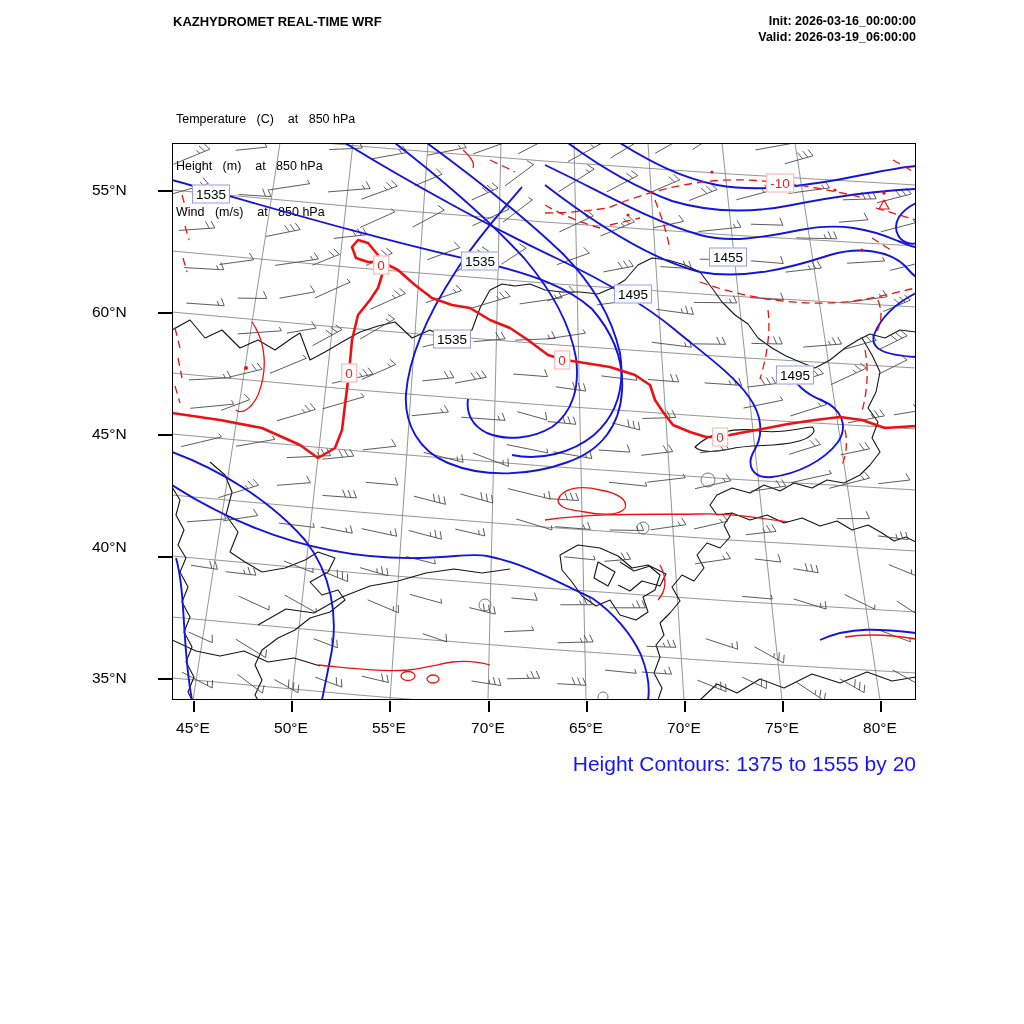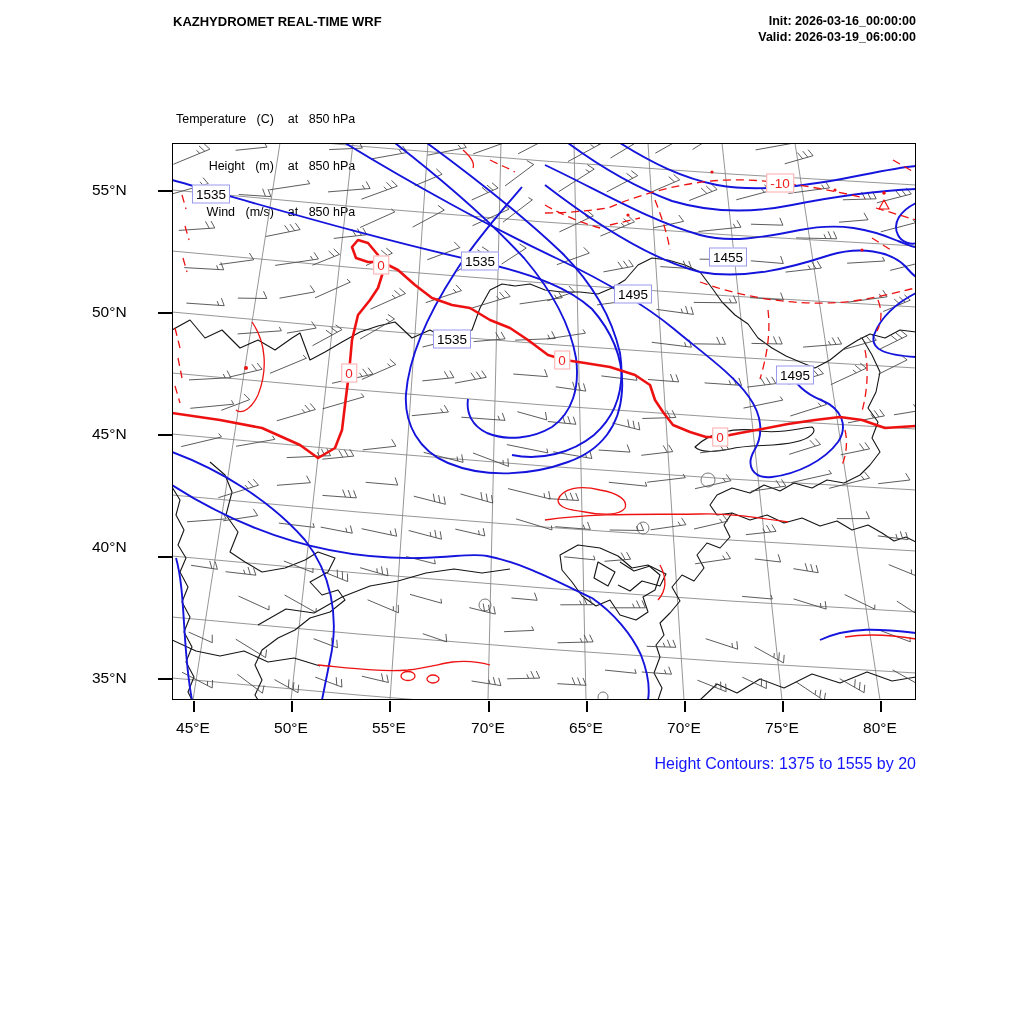--- a/index.html
+++ b/index.html
@@ -1,29 +1,29 @@
 <!DOCTYPE html>
 <html><head>
 <meta charset="utf-8">
 <style>
   html,body{margin:0;padding:0;background:#fff;}
   #page{position:relative;width:1024px;height:1024px;background:#fff;overflow:hidden;
         font-family:"Liberation Sans",sans-serif;color:#000;}
   #title{position:absolute;left:173px;top:14px;font-size:13px;font-weight:bold;letter-spacing:0;}
   #initvalid{position:absolute;right:108px;top:13px;text-align:right;font-size:12.5px;font-weight:bold;line-height:16px;}
-  #legend{position:absolute;left:176px;top:81px;font-size:12.5px;line-height:15.5px;white-space:pre;text-align:right;}
+  #legend{position:absolute;left:176px;top:81px;font-size:12.5px;line-height:15.5px;white-space:pre;}
   #mapsvg{position:absolute;left:172px;top:143px;width:744px;height:557px;}
   .lat-label{position:absolute;font-size:15.5px;width:60px;text-align:left;}
   .lon-label{position:absolute;font-size:15.5px;width:70px;text-align:center;}
   .tick{position:absolute;background:#000;}
   .cl{position:absolute;transform:translate(-50%,-50%);background:#fff;font-size:13.5px;
       padding:0 3px;line-height:17px;border:1px solid;white-space:nowrap;}
   .cl-h{color:#000000;border-color:#9999ee;}
   .cl-t{color:#ee2222;border-color:#ffaaaa;}
-  #footer{position:absolute;right:108px;top:751px;text-align:right;font-size:16px;line-height:26px;}
+  #footer{position:absolute;right:108px;top:751px;text-align:right;font-size:21px;line-height:26px;}
   #footer .h{color:#1414ff;}
   #footer .t{color:#ff1414;}
 </style>
 </head>
 <body>
 
 <div id="page">
   <div id="title">KAZHYDROMET REAL-TIME WRF</div>
   <div id="initvalid">
     <div>Init: 2026-03-16_00:00:00</div>
@@ -356,21 +356,21 @@
       <div class="cl cl-h" style="left: 452px; top: 339px;">1535</div>
       <div class="cl cl-t" style="left: 381px; top: 265px;">0</div>
       <div class="cl cl-t" style="left: 562px; top: 360px;">0</div>
       <div class="cl cl-t" style="left: 349px; top: 373px;">0</div>
       <div class="cl cl-h" style="left: 795px; top: 375px;">1495</div>
       <div class="cl cl-t" style="left: 720px; top: 437px;">0</div>
     </div>
   <div id="axis-layer">
       <div class="lat-label" style="left: 92px; top: 181px;">55°N</div>
       <div class="tick" style="left: 158px; top: 190px; width: 14px; height: 1.5px;"></div>
-      <div class="lat-label" style="left: 92px; top: 303px;">50°N</div>
+      <div class="lat-label" style="left: 92px; top: 303px;">60°N</div>
       <div class="tick" style="left: 158px; top: 312px; width: 14px; height: 1.5px;"></div>
       <div class="lat-label" style="left: 92px; top: 425px;">45°N</div>
       <div class="tick" style="left: 158px; top: 434px; width: 14px; height: 1.5px;"></div>
       <div class="lat-label" style="left: 92px; top: 538px;">40°N</div>
       <div class="tick" style="left: 158px; top: 556px; width: 14px; height: 1.5px;"></div>
       <div class="lat-label" style="left: 92px; top: 669px;">35°N</div>
       <div class="tick" style="left: 158px; top: 678px; width: 14px; height: 1.5px;"></div>
       <div class="lon-label" style="left: 158px; top: 719px;">45°E</div>
       <div class="tick" style="left: 193px; top: 701px; width: 1.5px; height: 11px;"></div>
       <div class="lon-label" style="left: 256px; top: 719px;">50°E</div>

